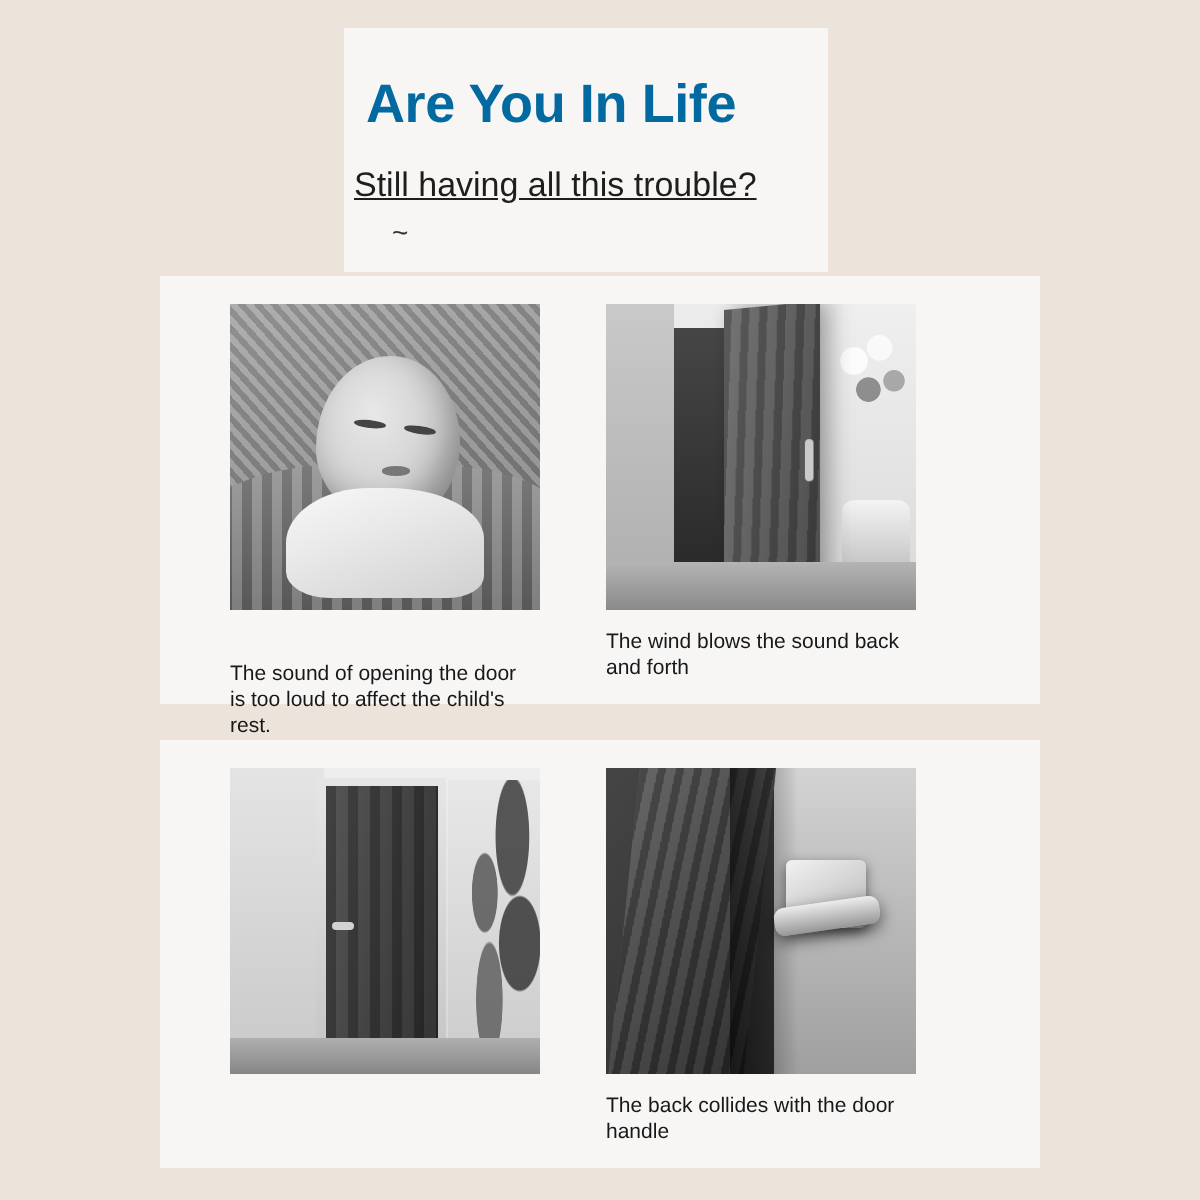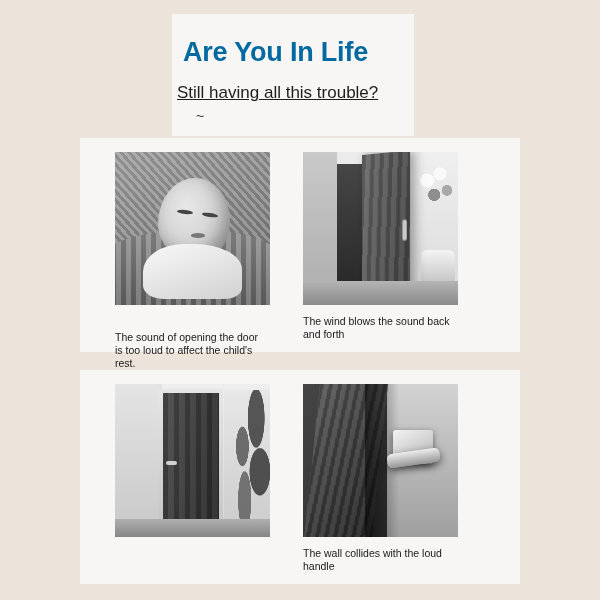--- a/index.html
+++ b/index.html
@@ -274,16 +274,16 @@
     <div class="thumb" style="left:0; top:0; width:155px; height:153px;">
       <div class="ph">
         <div class="p4-bg"></div>
         <div class="p4-wall"></div>
         <div class="p4-doorEdge"></div>
         <div class="p4-shadow"></div>
         <div class="p4-plate"></div>
         <div class="p4-lever"></div>
       </div>
     </div>
-    <div class="caption" style="left:0; top:163px; width:150px;">The wall collides with the loud handle</div>
+    <div class="caption" style="left:0; top:163px; width:150px;">The back collides with the door handle</div>
   </div>
 
 </div>
 
 </body></html>

